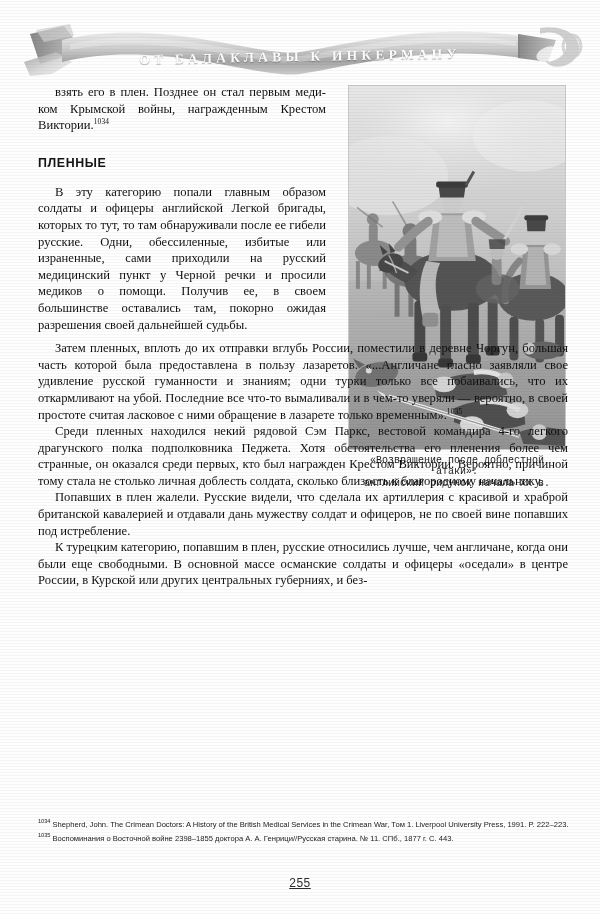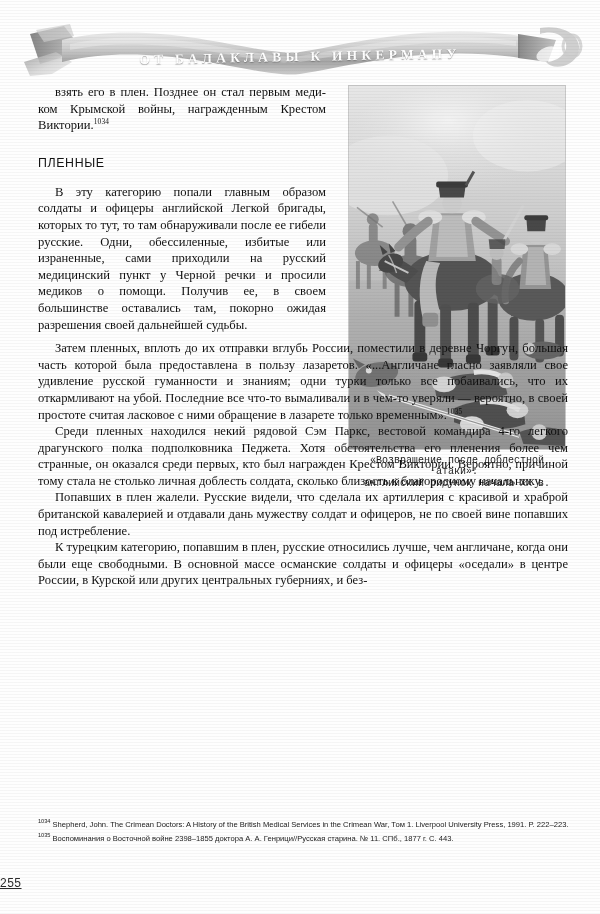--- a/index.html
+++ b/index.html
@@ -65,21 +65,21 @@
     text-indent: 17px;
     hyphens: manual;
   }
 
   .col-text { width: 288px; }
 
   
   h2.sec-head {
     font-family: "Liberation Sans", "DejaVu Sans", sans-serif;
     font-size: 12.4px;
-    font-weight: normal;
+    font-weight: bold;
     letter-spacing: 0.6px;
     margin: 0;
     color: #141414;
   }
 
   sup.fn {
     font-size: 7.4px;
     vertical-align: super;
     line-height: 0;
     letter-spacing: .2px;
@@ -138,20 +138,21 @@
     line-height: 0;
     margin-right: 2px;
   }
 
   
   .folio {
     position: absolute;
     left: 0;
     top: 876px;
     width: 600px;
+    text-align: center;
     font-family: "Liberation Sans", "DejaVu Sans", sans-serif;
     font-size: 12px;
     color: #2a2a2a;
     letter-spacing: .5px;
     text-decoration: underline;
   }
 
   
   .scan-noise {
     position: absolute;

